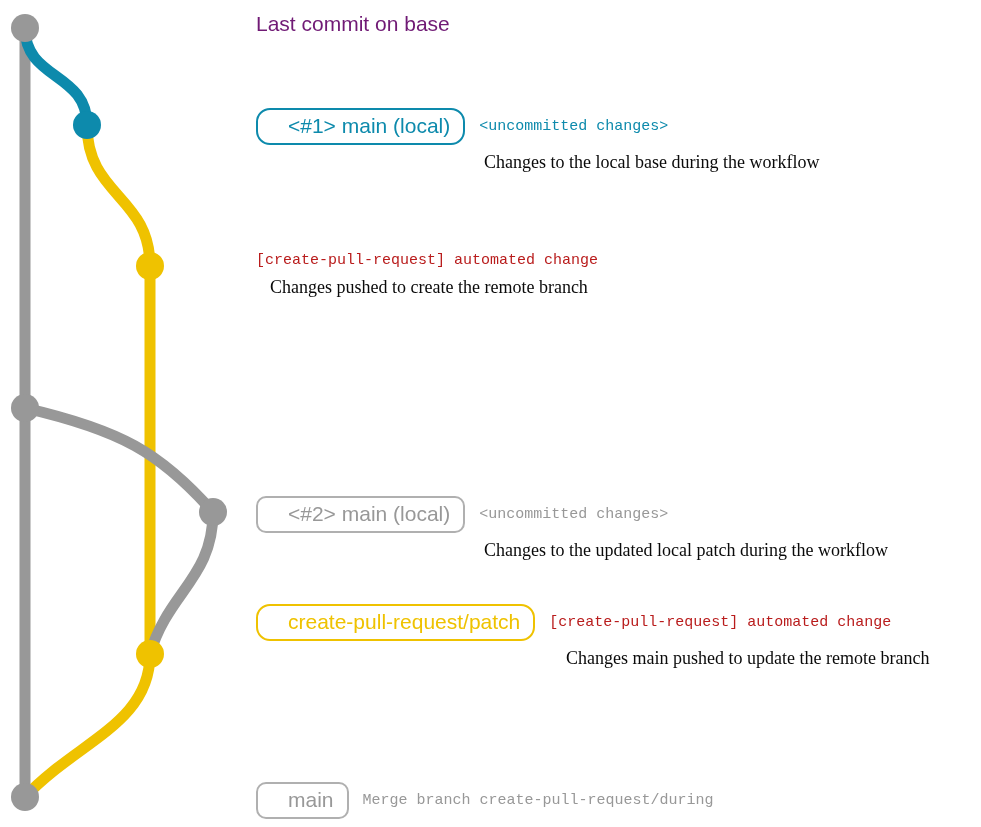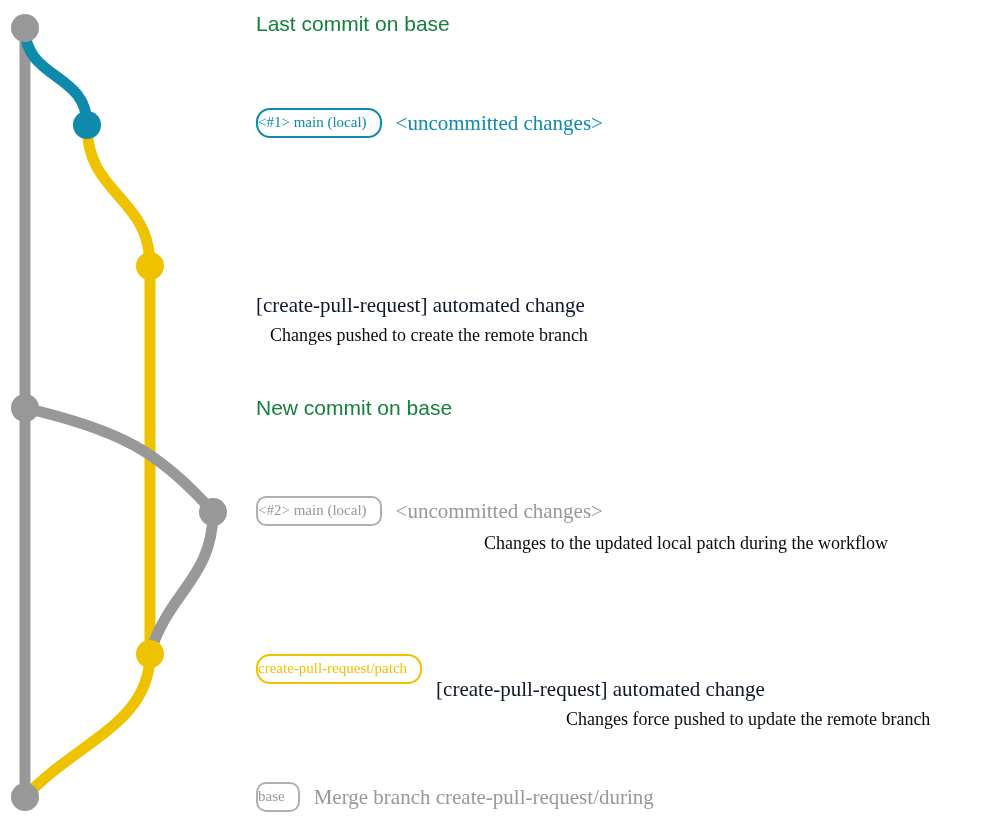--- a/index.html
+++ b/index.html
@@ -40,59 +40,59 @@
   .ann-row {
     display: flex;
     align-items: center;
     white-space: nowrap;
   }
 
   .badge {
     display: inline-block;
     border: 2px solid;
     border-radius: 14px;
-    padding: 4px 13px 5px 0;
-    font-size: 15px;
+    padding: 4px 13px 5px 30px;
+    font-size: 21px;
     line-height: 1.15;
-    font-family: Liberation Serif, serif;
+    font-family: Liberation Sans, sans-serif;
     background: transparent;
     box-sizing: border-box;
   }
 
   .headline {
-    font-size: 21px;
-    font-family: Liberation Serif, serif;
+    font-size: 15px;
+    font-family: Liberation Mono, monospace;
     line-height: 1.2;
     white-space: nowrap;
   }
 
   .headline.with-badge {
     margin-left: 14px;
   }
 
   .subtext {
     font-family: "Liberation Serif", serif;
     font-size: 18px;
     color: #0a0a0a;
     line-height: 1.25;
     margin-top: 6px;
     white-space: nowrap;
   }
 
   
   .c-blue   { color: #0d8aac; }
   .b-blue   { border-color: #0d8aac; color: #0d8aac; }
-  .c-yellow { color: #0f172a; margin-top: 41px; }
+  .c-yellow { color: #b91c1c; }
   .b-yellow { border-color: #efc200; color: #efc200; }
   .c-gray   { color: #989898; }
   .b-gray   { border-color: #b0b0b0; color: #989898; border-radius: 10px; }
 
   .plain-label {
     font-size: 21px;
-    color: #15803d;
+    color: #701a75;
     font-family: "Liberation Sans", sans-serif;
     white-space: nowrap;
   }
 </style>
 </head>
 <body>
 
 <svg id="graph-canvas" viewBox="0 0 981 827" width="981" height="827" xmlns="http://www.w3.org/2000/svg">
 
   <path d="M 25 28 L 25 408 L 25 797" stroke="#989898" stroke-width="11" fill="none" stroke-linecap="round" stroke-linejoin="round"></path>
@@ -124,51 +124,47 @@
     <div class="ann-row">
       <span class="plain-label">Last commit on base</span>
     </div>
   </div>
 
   <div class="ann-group" style="left:256px; top:108px;">
     <div class="ann-row">
       <span class="badge b-blue">&lt;#1&gt; main (local)</span>
       <span class="headline with-badge c-blue">&lt;uncommitted changes&gt;</span>
     </div>
+    <div class="subtext" style="margin-left:228px;">Changes to the local base during the workflow</div>
   </div>
 
   <div class="ann-group" style="left:256px; top:252px;">
     <div class="ann-row">
       <span class="headline c-yellow">[create-pull-request] automated change</span>
     </div>
     <div class="subtext" style="margin-left:14px;">Changes pushed to create the remote branch</div>
   </div>
 
-  <div class="ann-group" style="left:256px; top:396px;">
-    <div class="ann-row">
-      <span class="plain-label">New commit on base</span>
-    </div>
-  </div>
 
   <div class="ann-group" style="left:256px; top:496px;">
     <div class="ann-row">
       <span class="badge b-gray">&lt;#2&gt; main (local)</span>
       <span class="headline with-badge c-gray">&lt;uncommitted changes&gt;</span>
     </div>
     <div class="subtext" style="margin-left:228px;">Changes to the updated local patch during the workflow</div>
   </div>
 
-  <div class="ann-group" style="left:256px; top:636px;">
+  <div class="ann-group" style="left:256px; top:604px;">
     <div class="ann-row">
       <span class="badge b-yellow">create-pull-request/patch</span>
       <span class="headline with-badge c-yellow">[create-pull-request] automated change</span>
     </div>
-    <div class="subtext" style="margin-left:310px;">Changes force pushed to update the remote branch</div>
+    <div class="subtext" style="margin-left:310px;">Changes main pushed to update the remote branch</div>
   </div>
 
   <div class="ann-group" style="left:256px; top:782px;">
     <div class="ann-row">
-      <span class="badge b-gray">base</span>
+      <span class="badge b-gray">main</span>
       <span class="headline with-badge c-gray">Merge branch create-pull-request/during</span>
     </div>
   </div>
 
 </div>
 
 </body></html>

